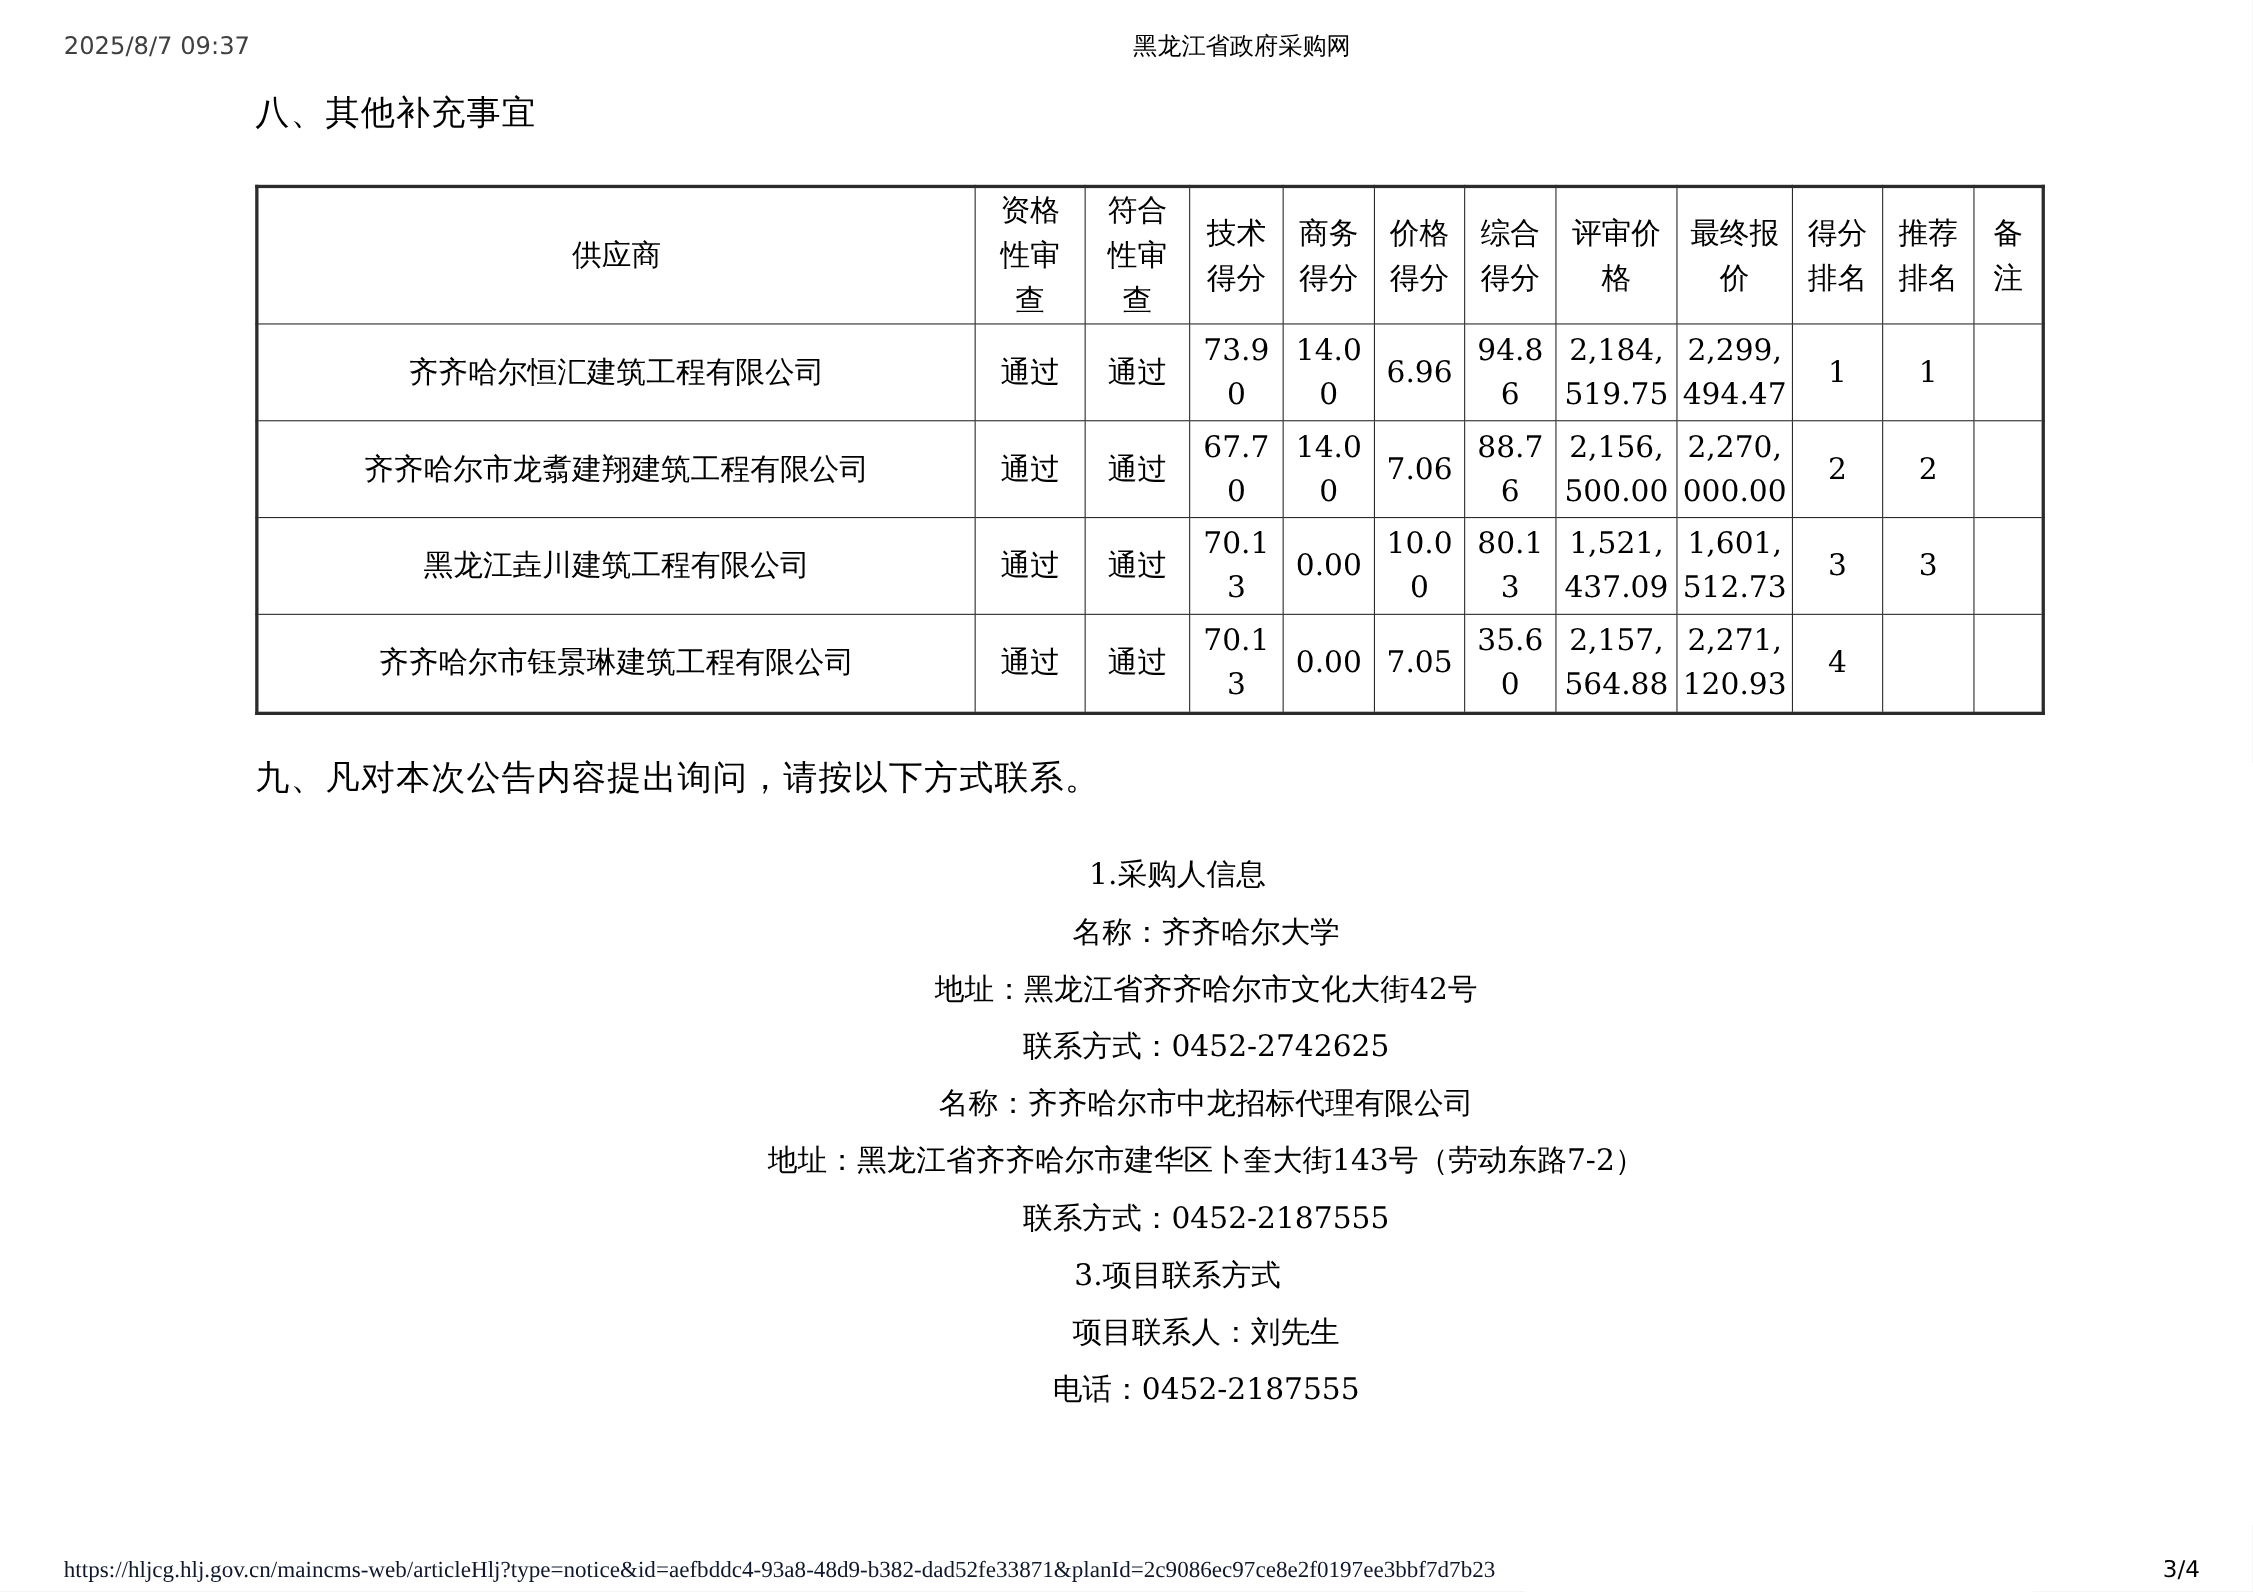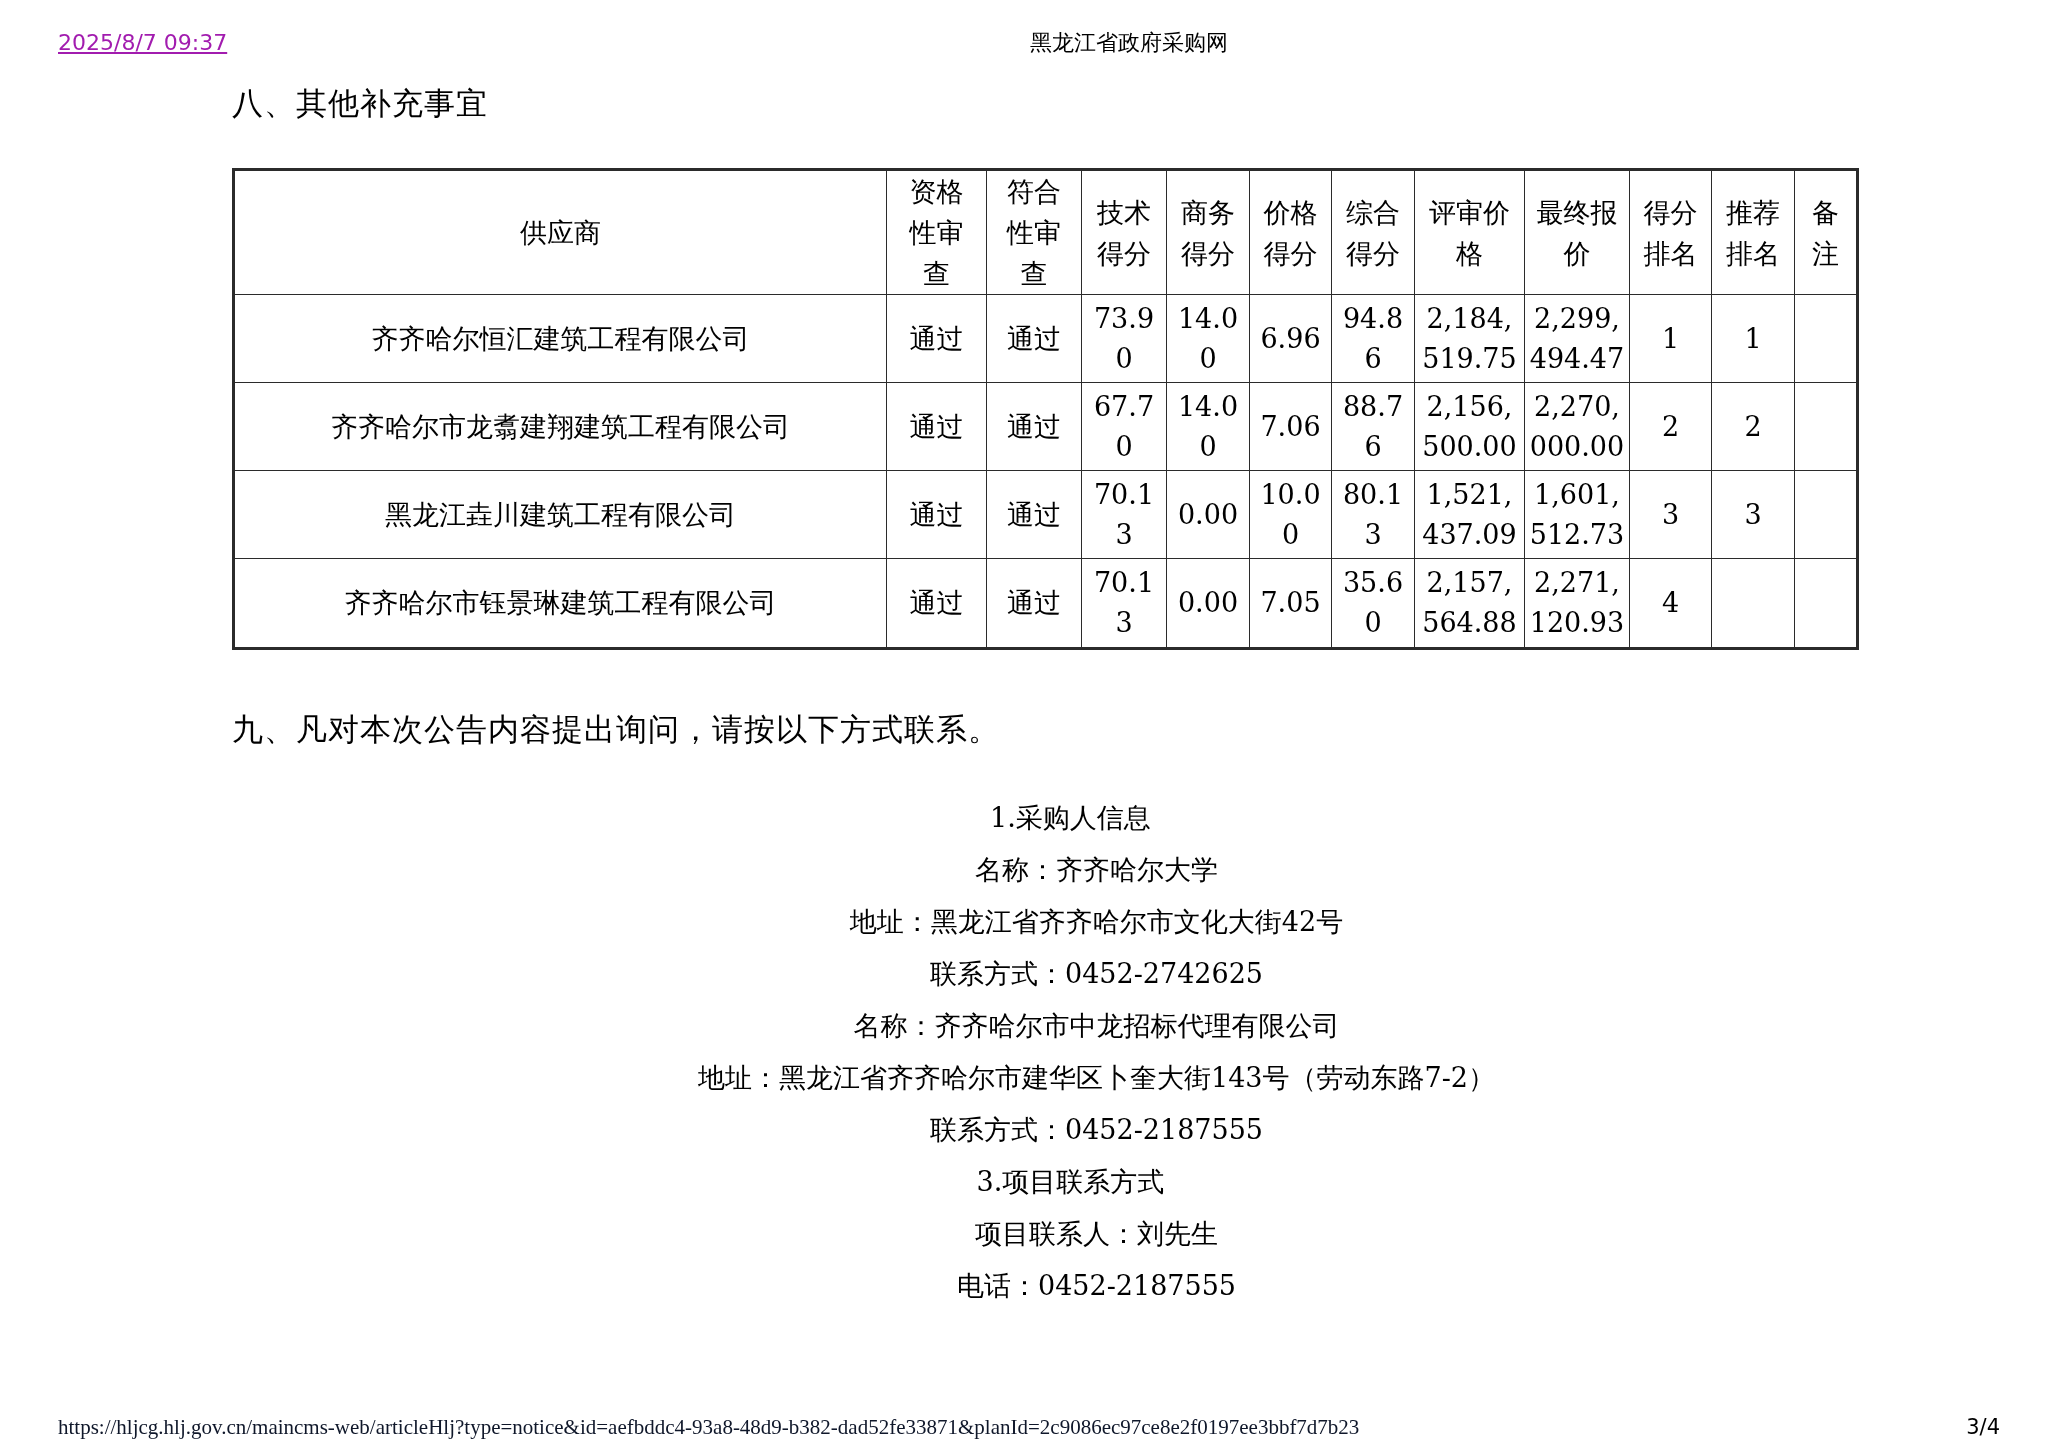--- a/index.html
+++ b/index.html
@@ -9,21 +9,21 @@
     height: 1447px;
     background: #ffffff;
     color: #000000;
     font-family: "DejaVu Serif", serif;
     overflow: hidden;
   }
   
   .print-header-datetime {
     position: absolute; top: 30px; left: 58px;
     font-family: "DejaVu Sans", "Liberation Sans", sans-serif;
-    font-size: 22px; line-height: 26px; color: #a21caf; text-decoration: underline;
+    font-size: 22px; line-height: 26px; color: #404040;
   }
   .print-header-site {
     position: absolute; top: 30px; left: 1030px;
     font-family: "DejaVu Sans", "Liberation Sans", sans-serif;
     font-size: 22px; line-height: 26px; color: #000;
   }
   .print-footer-url {
     position: absolute; top: 1415px; left: 58px;
     font-family: Liberation Serif, serif;
     font-size: 21px; line-height: 25px; color: #0f172a;
@@ -69,21 +69,21 @@
   tr.data-row   { height: 88px; }
   tr.data-row:last-child { height: 90px; }
   
   table.results td:nth-child(4),
   table.results td:nth-child(5),
   table.results td:nth-child(6),
   table.results td:nth-child(7) { word-break: break-all; padding: 0 6px; }
   table.results td:nth-child(8),
   table.results td:nth-child(9) { word-break: break-all; padding: 0 4px; }
   
-  .h-section.nine { margin-top: 60px; }
+  .h-section.nine { margin-top: 38px; }
   .contact-block { margin: 0; text-align: center; }
   .num-heading {
     font-size: 27px; line-height: 52px; margin: 0 0 0 53px;
   }
   .num-heading.first { margin-top: 44px; }
   .contact-line {
     font-size: 27px; line-height: 52px; margin: 0 0 0 105px;
   }
 </style>
 </head>

